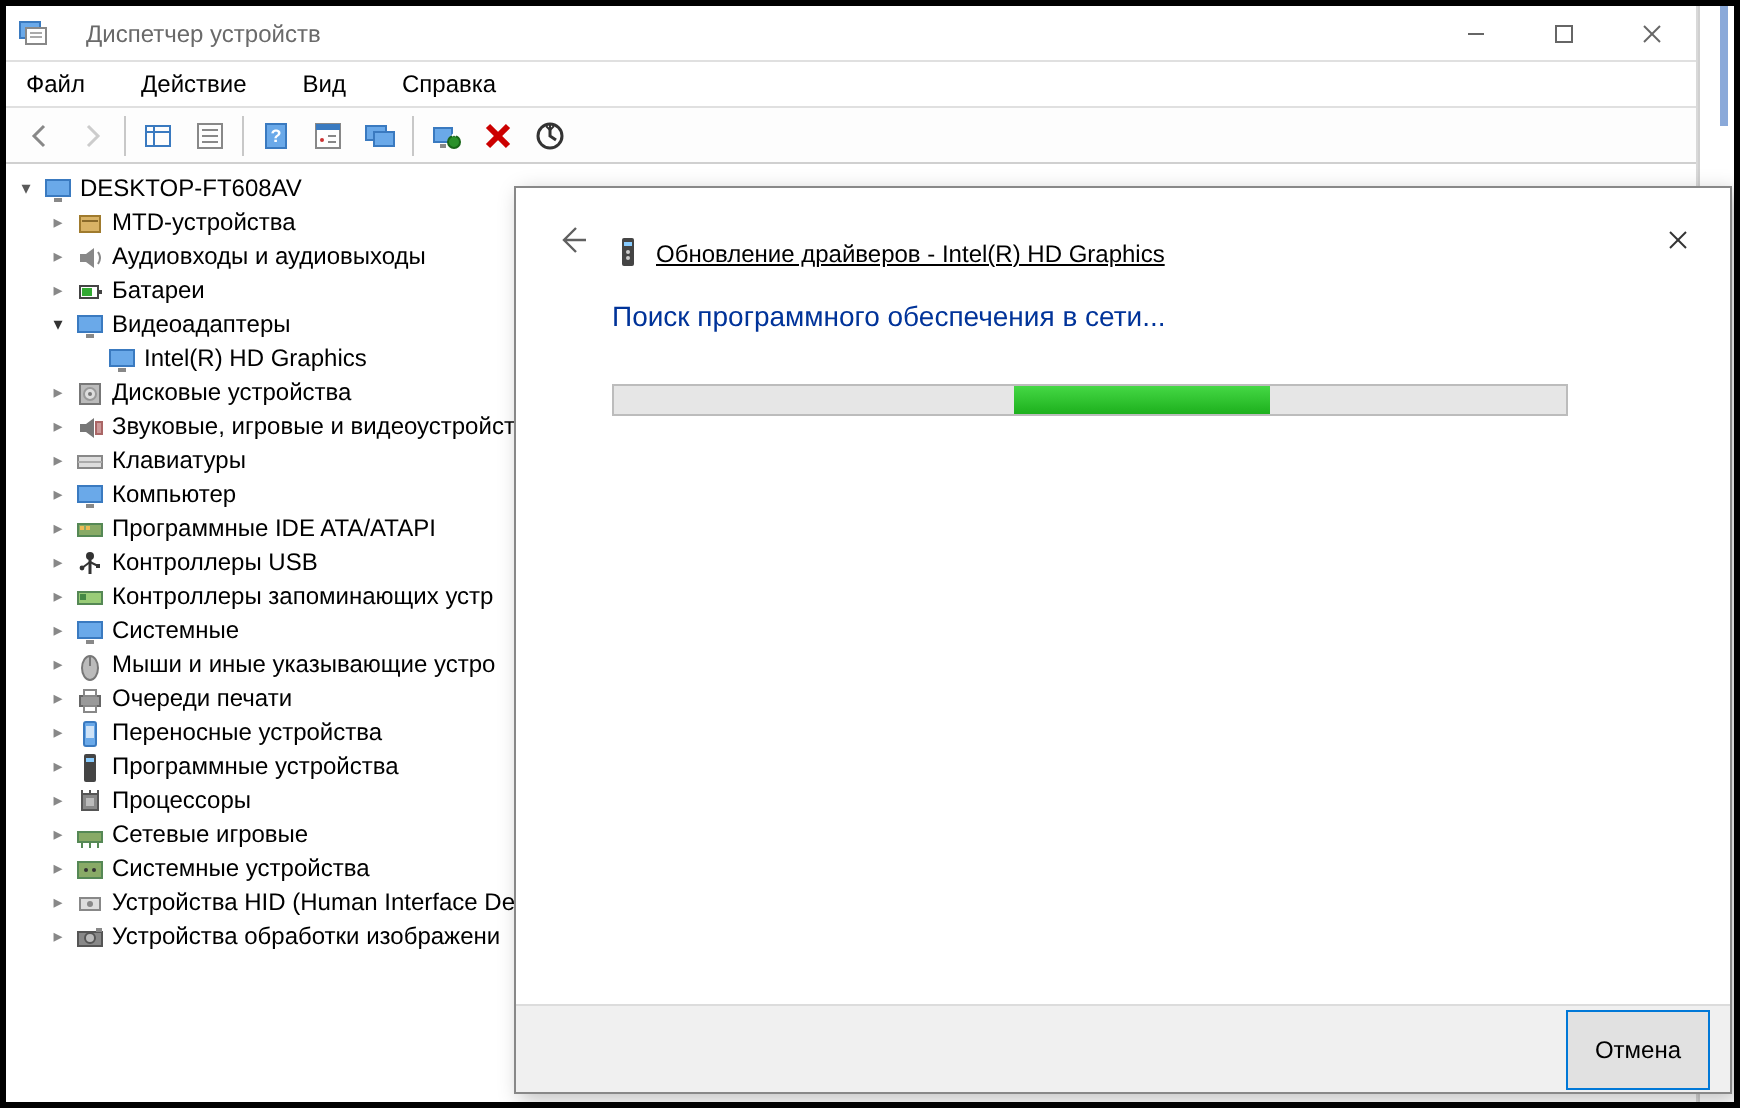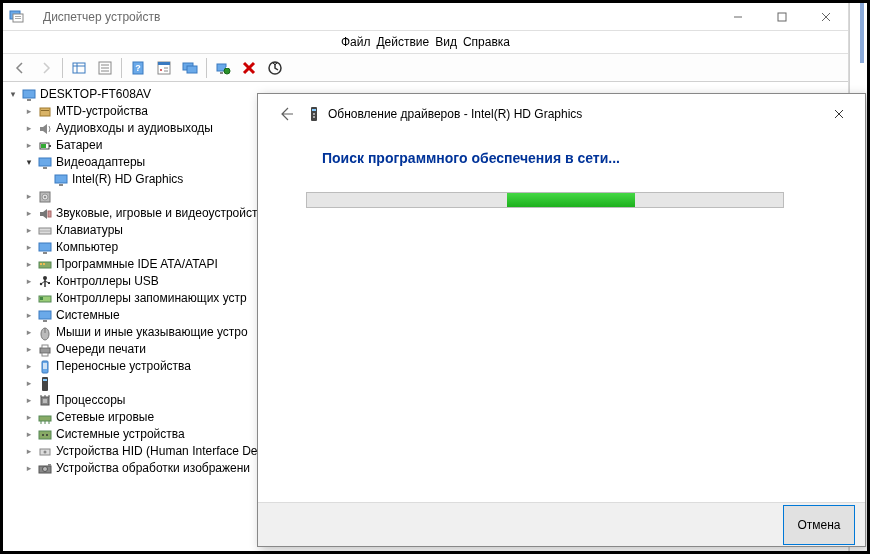--- a/index.html
+++ b/index.html
@@ -53,25 +53,24 @@
   .titlebar .title { flex:1; font-size:12px;margin-left:12px; }
   .winbtns { display:flex; height:100%; }
   .winbtn {
     width:44px; display:flex; align-items:center; justify-content:center;
     color:#666; font-size:10px;
   }
   .winbtn svg { width:10px; height:10px; }
 
   
   .menubar {
-    display:flex; gap:6px;
+    display:flex; gap:28px;
     padding: 4px 10px;
     font-size:12px;
     border-bottom:1px solid #e0e0e0;
-    justify-content:center;
   }
   .menubar span { color:#000; }
 
   
   .toolbar {
     display:flex; align-items:center;
     padding:2px 4px;
     border-bottom:1px solid #d0d0d0;
     gap:0;
     height:28px;
@@ -125,33 +124,34 @@
     top: 90px;
     width: 609px;
     height: 454px;
     background:#fff;
     border: 1px solid #888;
     box-shadow: 3px 3px 10px rgba(0,0,0,0.25);
     display:flex;
     flex-direction:column;
   }
   .dlg-titlebar {
-    height:40px; display:flex; align-items:center;
+    height:40px; display:flex; align-items:flex-end;
     padding: 0 6px 0 14px;
+    text-decoration: underline;
   }
   .dlg-back {
     width:28px; height:28px; display:flex; align-items:center; justify-content:center;
     color:#606060;
   }
   .dlg-back svg { width:16px; height:16px; }
   .dlg-icon { width:16px; height:16px; margin:0 6px 0 6px; display:flex;align-items:center;justify-content:center;}
   .dlg-title { font-size:12px; flex:1; color:#000; }
   .dlg-close { width:40px; height:28px; display:flex; align-items:center; justify-content:center; }
   .dlg-body { flex:1; padding: 10px 32px 0 48px; }
-  .dlg-status { font-size:14px; color:#003399; margin: 6px 0 26px 16px; font-weight: bold; }
+  .dlg-status { font-size:14px; color:#003399; margin: 6px 0 26px 0; }
   .progress {
     height:16px; border:1px solid #bcbcbc; background:#e6e6e6;
     position:relative;
     width: 478px;
   }
   .progress .chunk {
     position:absolute; top:0; height:100%;
     background: linear-gradient(#45d845, #1db01d);
   }
   .dlg-footer {
@@ -357,20 +357,21 @@
             <div class="tree-row lvl1">
               <span class="indent"></span>
               <span class="expander" style="color:#888">▸</span>
               <span class="dev-icon">
                 <svg viewBox="0 0 16 16">
                   <rect x="3" y="3" width="10" height="10" fill="#bbb" stroke="#777"></rect>
                   <circle cx="8" cy="8" r="3" fill="#ddd" stroke="#999"></circle>
                   <circle cx="8" cy="8" r="1" fill="#777"></circle>
                 </svg>
               </span>
+              <span>Дисковые устройства</span>
             </div>
             <div class="tree-row lvl1">
               <span class="indent"></span>
               <span class="expander" style="color:#888">▸</span>
               <span class="dev-icon">
                 <svg viewBox="0 0 16 16">
                   <path d="M3 6 L6 6 L10 3 L10 13 L6 10 L3 10 Z" fill="#777"></path>
                   <rect x="11" y="5" width="3" height="6" fill="#c99" stroke="#a66"></rect>
                 </svg>
               </span>
@@ -484,20 +485,21 @@
             </div>
             <div class="tree-row lvl1">
               <span class="indent"></span>
               <span class="expander" style="color:#888">▸</span>
               <span class="dev-icon">
                 <svg viewBox="0 0 16 16">
                   <rect x="5" y="1" width="6" height="14" fill="#444" rx="1"></rect>
                   <rect x="6" y="3" width="4" height="2" fill="#8cf"></rect>
                 </svg>
               </span>
+              <span>Программные устройства</span>
             </div>
             <div class="tree-row lvl1">
               <span class="indent"></span>
               <span class="expander" style="color:#888">▸</span>
               <span class="dev-icon">
                 <svg viewBox="0 0 16 16">
                   <rect x="4" y="4" width="8" height="8" fill="#888" stroke="#555"></rect>
                   <rect x="6" y="6" width="4" height="4" fill="#bbb"></rect>
                   <line x1="4" y1="2" x2="4" y2="4" stroke="#555"></line>
                   <line x1="8" y1="2" x2="8" y2="4" stroke="#555"></line>

